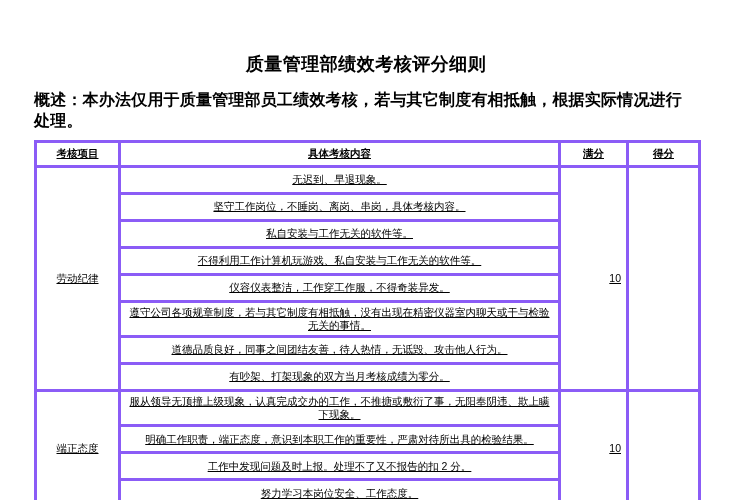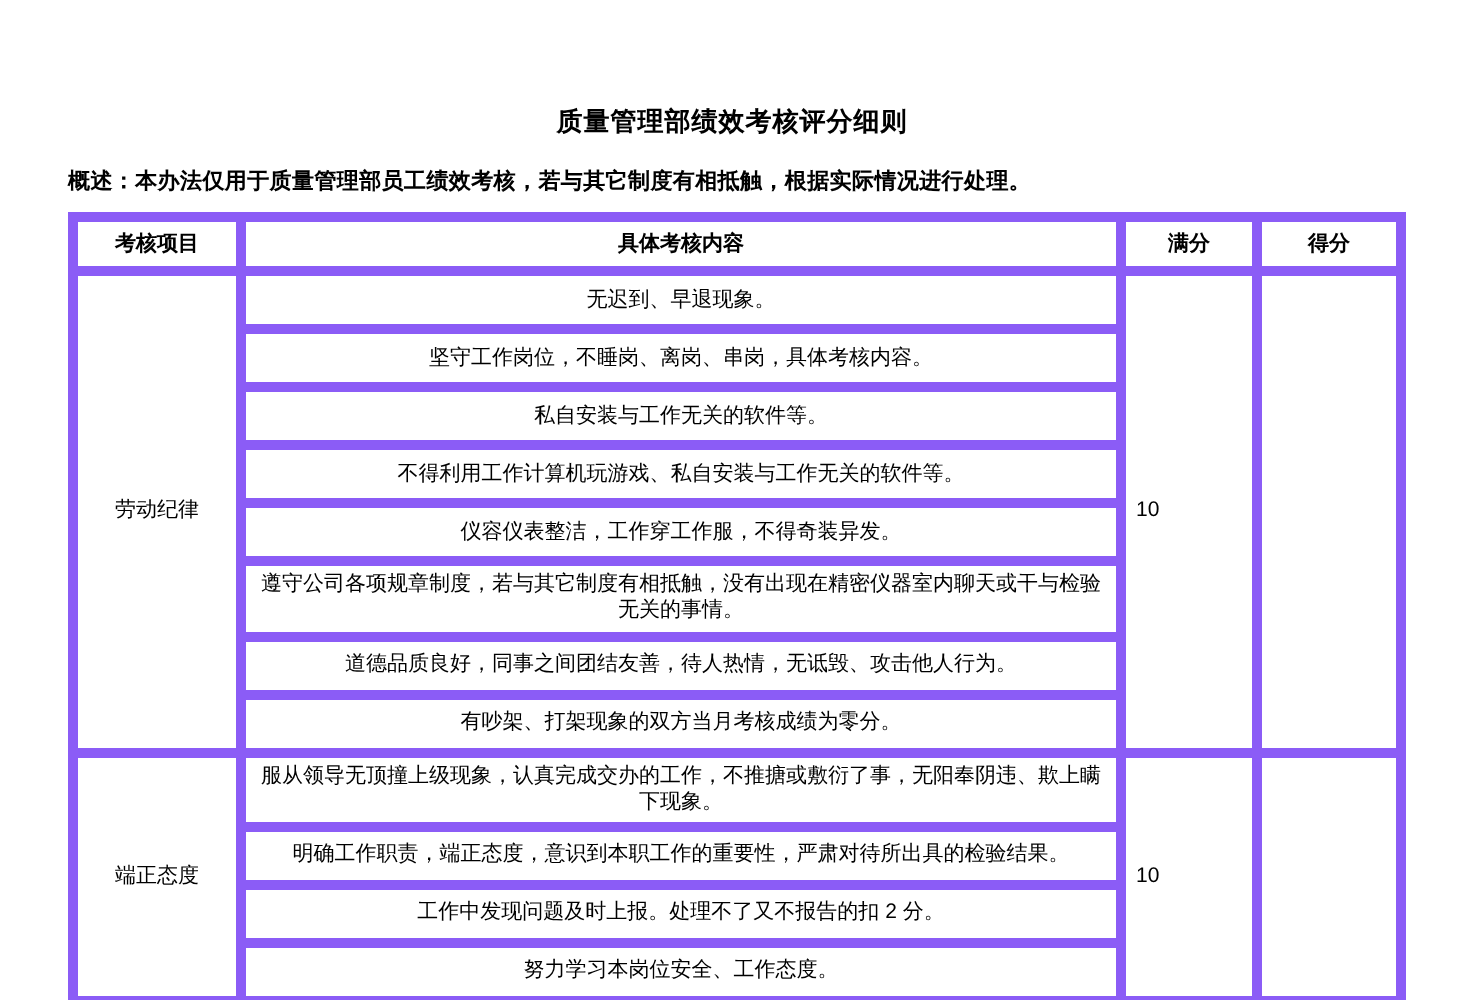--- a/index.html
+++ b/index.html
@@ -16,46 +16,47 @@
   }
   .page {
     width: 732px;
     height: 500px;
     box-sizing: border-box;
     padding: 0 34px;
     position: relative;
   }
   .doc-title {
     text-align: center;
-    font-size: 13px;
+    font-size: 18px;
     font-weight: bold;
     margin-top: 52px;
     margin-bottom: 0;
     letter-spacing: 0.5px;
   }
   .doc-intro {
-    font-size: 11px;
+    font-size: 16px;
     font-weight: bold;
     margin-top: 14px;
     margin-bottom: 8px;
     line-height: 1.3;
     letter-spacing: 0.2px;
   }
   table.grade-table {
     border-collapse: collapse;
     width: 664px;
     table-layout: fixed;
   }
   table.grade-table th,
   table.grade-table td {
-    border: 5px solid #8b5cf6;
+    border: 3px solid #8b5cf6;
     font-size: 10.5px;
     padding: 3px 5px;
     vertical-align: middle;
     line-height: 1.25;
+    text-decoration: underline;
   }
   table.grade-table th {
     font-weight: bold;
     text-align: center;
     height: 16px;
   }
   .col-item { width: 84px; }
   .col-content { width: 440px; }
   .col-full { width: 68px; }
   .col-score { width: 72px; }
@@ -64,21 +65,21 @@
     text-align: center;
     font-size: 10.5px;
     margin-top: 44px;
   }
   td.content-cell {
     text-align: center;
     padding-left: 8px;
     height: 18px;
   }
   td.full-cell {
-    text-align: left;
+    text-align: right;
     font-size: 11px;
   }
   td.score-cell {
     text-align: center;
   }
 </style>
 </head>
 <body>
 
 <div class="page">

